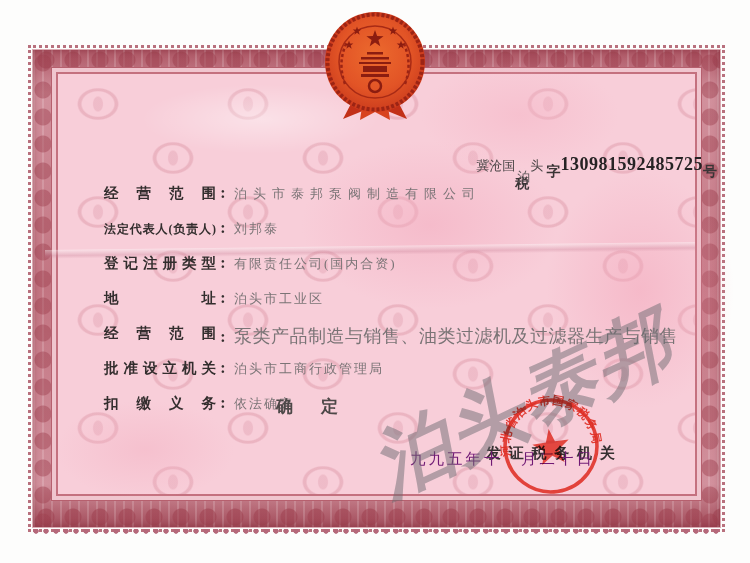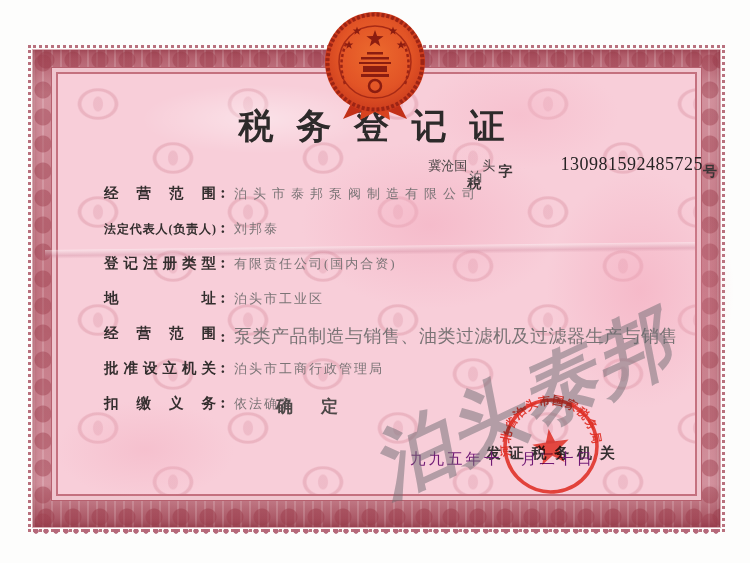--- a/index.html
+++ b/index.html
@@ -59,21 +59,21 @@
     position:absolute;left:0;right:0;top:103px;text-align:center;
     font-size:35px;font-weight:bold;color:#2d2a2a;letter-spacing:7px;
   }
   .serial{
     position:absolute;top:154px;right:33px;color:#4a4546;font-size:13px;white-space:nowrap;
   }
   .serial .low{display:inline-block;transform:translateY(6px);font-weight:bold;font-size:14px;color:#3a3536;}
   .serial .overlap{position:relative;display:inline-block;width:15px;}
   .serial .overlap .under{position:absolute;left:0;top:5px;font-style:normal;font-weight:bold;font-size:14px;color:#3a3536;}
   .serial .overlap .over{position:absolute;left:2px;top:-2px;font-style:normal;color:#5d5759;}
-  .serial .num{font-size:18px;font-weight:normal;color:#262324;letter-spacing:.5px;margin-left:48px;}
+  .serial .num{font-size:18px;font-weight:bold;color:#262324;letter-spacing:.5px;}
   .fields{position:absolute;left:104px;top:184px;width:600px;}
   .row{height:35px;white-space:nowrap;}
   .lab{
     display:inline-block;width:112px;vertical-align:top;
     font-size:14.5px;font-weight:bold;color:#332e2e;
     text-align:justify;text-align-last:justify;
   }
   .lab.compact{font-size:12px;letter-spacing:0;padding-top:2px;font-family:Liberation Serif, serif;}
   .colon{display:inline-block;width:14px;font-weight:bold;color:#332e2e;text-align:center;}
   .val{font-size:13px;color:#7a7476;letter-spacing:2px;}
@@ -111,21 +111,20 @@
     </div>
   </div>
 
   <div class="stain s1"></div>
   <div class="stain s2"></div>
   <div class="stain s3"></div>
   <div class="stain s4"></div>
   <div class="stain s5"></div>
   <div class="crease"></div>
 
-  <div class="title">税 务 登 记 证</div>
 
   <div class="serial">
     <span>冀沧国</span><span class="overlap"><i class="under">税</i><i class="over">泊</i></span><span>头</span>&nbsp;<span class="low">字</span><span class="num">130981592485725</span><span class="low">号</span>
   </div>
 
   <div class="fields">
     <div class="row">
       <span class="lab">经营范围</span><span class="colon">:</span>
       <span class="val wide">泊头市泰邦泵阀制造有限公司</span>
     </div>

